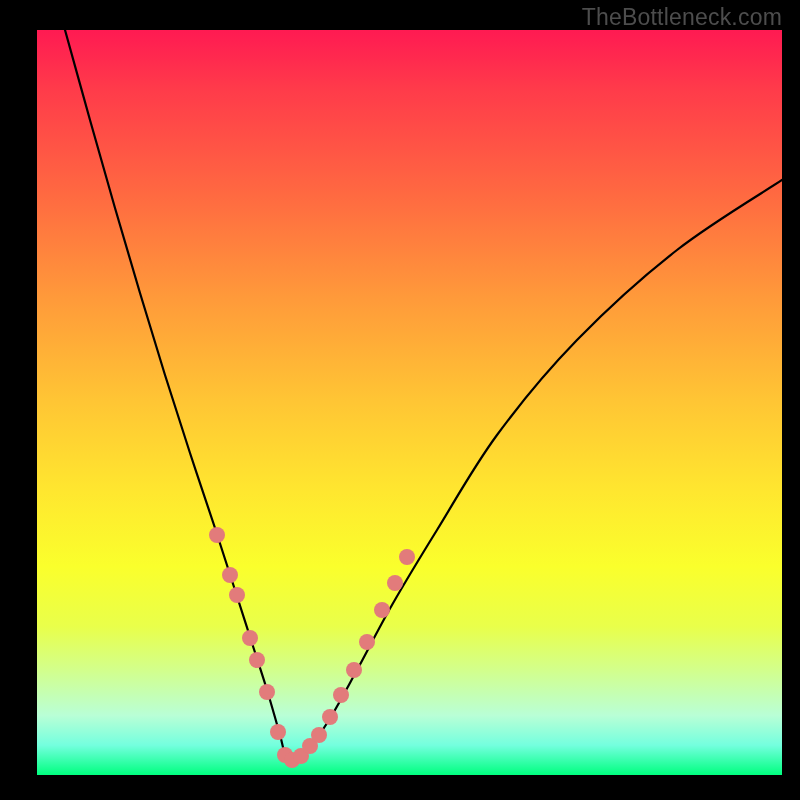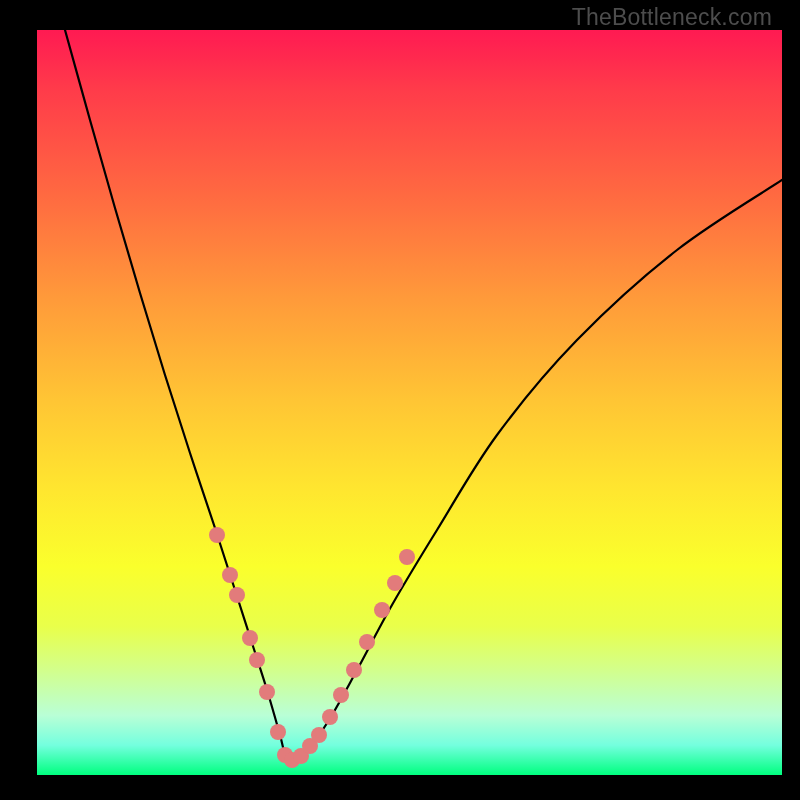--- a/index.html
+++ b/index.html
@@ -39,21 +39,21 @@
       #e9ff4a 80%,
       #d2ff8d 86%,
       #b9ffd6 92%,
       #74ffde 96%,
       #00ff7f 100%
     );
   }
   .watermark {
     position: absolute;
     top: 4px;
-    right: 28px;
+    right: 18px;
     color: #4d4d4d;
     font-size: 23px;
     font-weight: 500;
     letter-spacing: 0.2px;
     user-select: none;
     text-align: center;
   }
   svg.curve {
     position: absolute;
     left: 0; top: 0;

